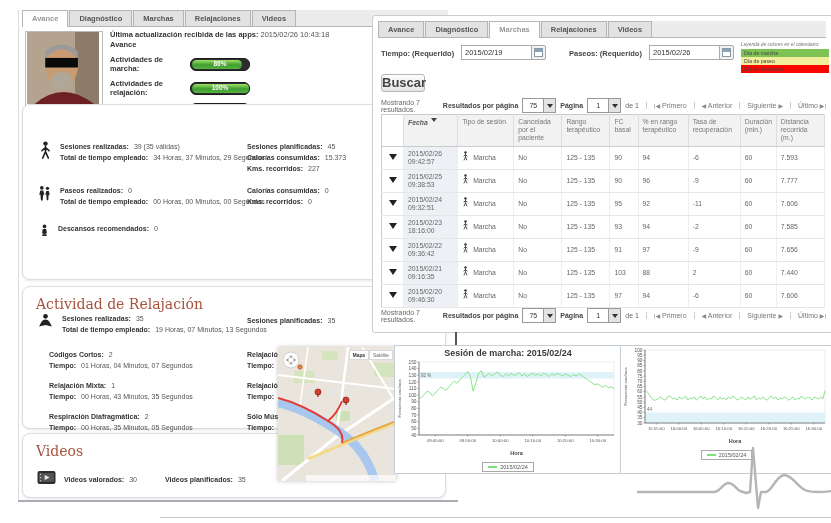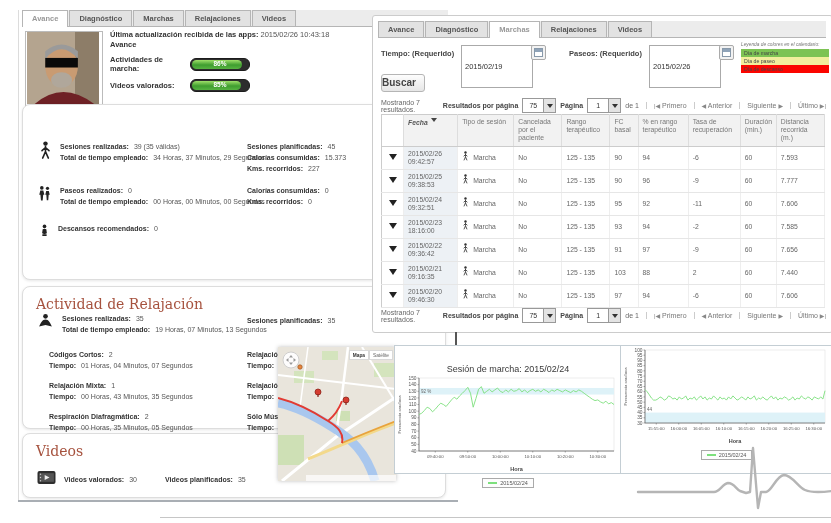--- a/index.html
+++ b/index.html
@@ -29,30 +29,30 @@
   .kv{font-size:7px;color:#555;line-height:11px;white-space:nowrap}
   .kv b{color:#333;margin-right:5px}
   .stat-ico{flex:0 0 auto;margin-right:8px}
   .hrow{position:absolute;display:flex}
   .rcol{position:absolute}
   
   .rp{left:372px;top:15px;width:459px;height:316px;background:#fff;border:1px solid #ccc;border-radius:3px}
   .rp-tabs{left:5px;top:5px;width:448px}
   .f-label{position:absolute;top:33px;font-size:7.5px;font-weight:bold;color:#444}
   .f-input{position:absolute;top:29px;width:64px;height:13px;border:1px solid #aaa;font-size:7.5px;
-           font-family:"Liberation Sans",sans-serif;padding:14px 3px;color:#333}
+           font-family:"Liberation Sans",sans-serif;padding:0 3px;color:#333}
   .cal-btn{position:absolute;top:29px;width:15px;height:15px;background:#f2f2f2;border:1px solid #aaa;
            border-radius:2px;cursor:pointer;box-sizing:border-box}
   .cal-btn .cg{position:absolute;left:2px;top:2px;right:2px;bottom:2px;border:1px solid #8899aa;background:#fff}
   .cal-btn .cg:before{content:"";position:absolute;left:0;right:0;top:0;height:3px;background:#8fa3b8}
   .legend{position:absolute;left:368px;top:26px;width:88px}
   .legend-title{font-size:4.8px;font-style:italic;color:#777;margin-bottom:2px;white-space:nowrap}
   .legend-item{height:8px;font-size:5.2px;color:#444;padding:1px 0 0 3px;box-sizing:border-box;white-space:nowrap}
   .buscar{position:absolute;left:8px;top:58px;width:42px;height:16px;border:1px solid #b5b5b5;border-radius:3px;
-          background:linear-gradient(#fdfdfd,#e6e6e6);font-size:10px;font-weight:bold;color:#444;
+          background:linear-gradient(#fdfdfd,#e6e6e6);font-size:13px;font-weight:bold;color:#444;
           text-align:left;line-height:15px;cursor:pointer}
   .pagbar{position:absolute;left:8px;right:6px;display:flex;justify-content:space-between;align-items:center;font-size:7px;color:#666}
   .pag-right{display:flex;align-items:center;white-space:nowrap}
   .pag-right b{color:#444;font-weight:bold}
   .selbox{display:inline-flex;margin:0 4px;border:1px solid #999;height:13px}
   .selval{background:#fff;font-size:7px;line-height:13px;padding:0 4px;min-width:12px;text-align:center;color:#333}
   .selbtn{width:11px;background:#e3e3e3;border-left:1px solid #999;position:relative;cursor:pointer}
   .selbtn:before{content:"";position:absolute;left:2.5px;top:5px;border:3px solid transparent;border-top:4px solid #333}
   .pg-link{color:#777;margin-left:7px;padding-left:7px;border-left:1px solid #ccc;cursor:pointer;white-space:nowrap}
   .pg-link:first-child{border-left:none}
@@ -70,21 +70,21 @@
   .sort-ico{display:inline-block;width:0;height:0;border:3px solid transparent;border-top:4px solid #444;margin-left:3px}
   .walk-ico{display:inline-block;vertical-align:middle;margin-right:4px}
   
   .map{left:278px;top:347px;width:118px;height:134px;box-shadow:0 0 4px rgba(0,0,0,.25)}
   .map-btns{position:absolute;right:3px;top:3px;display:flex}
   .map-btn{background:#fff;border:1px solid #d9d9d9;font-size:4.8px;font-weight:bold;color:#333;
            padding:1.5px 3px;cursor:pointer;white-space:nowrap}
   .map-btn.sec{font-weight:normal;color:#666}
   
   .chart{background:#fff;border:1px solid #c4ced4}
-  .chart-title{text-align:center;font-size:9px;font-weight:normal;color:#3a3a3a;margin-top:18px}
+  .chart-title{text-align:center;font-size:9px;font-weight:bold;color:#3a3a3a;margin-top:2px}
   .chart-legend{display:flex;justify-content:center;margin-top:1px}
   .chart-legend .box{border:1px solid #aaa;background:#fdfdfd;font-size:5.5px;color:#555;padding:1px 5px;display:flex;align-items:center}
   .chart-legend .dash{display:inline-block;width:9px;height:2px;margin-right:3px;background:#7de07d}
   svg text{font-family:"Liberation Sans",sans-serif}
   .vhandle{left:455px;top:332px;width:2px;height:28px;background:#555}
   .divider-left{left:18px;top:500px;width:440px;height:2px;background:#a9aeb4}
   .divider-bottom{left:160px;top:517px;width:671px;height:1px;background:#c6c6c6}
 </style>
 </head>
 <body>
@@ -118,20 +118,27 @@
     <span style="color:#555">2015/02/26 10:43:18</span>
   </div>
   <div style="margin-top:1px"><b>Avance</b></div>
   <div style="">
 
   <div class="prog-row">
       <span class="prog-label">Actividades de marcha:</span>
       <span class="pill">
         <span class="pill-fill" style="width: 86%;"></span>
         <span class="pill-txt">86%</span>
+      </span>
+    </div>
+      <div class="prog-row">
+      <span class="prog-label">Actividades de relajación:</span>
+      <span class="pill">
+        <span class="pill-fill" style="width: 100%;"></span>
+        <span class="pill-txt">100%</span>
       </span>
     </div>
       <div class="prog-row">
       <span class="prog-label">Videos valorados:</span>
       <span class="pill">
         <span class="pill-fill" style="width: 85%;"></span>
         <span class="pill-txt">85%</span>
       </span>
     </div>
     </div>

